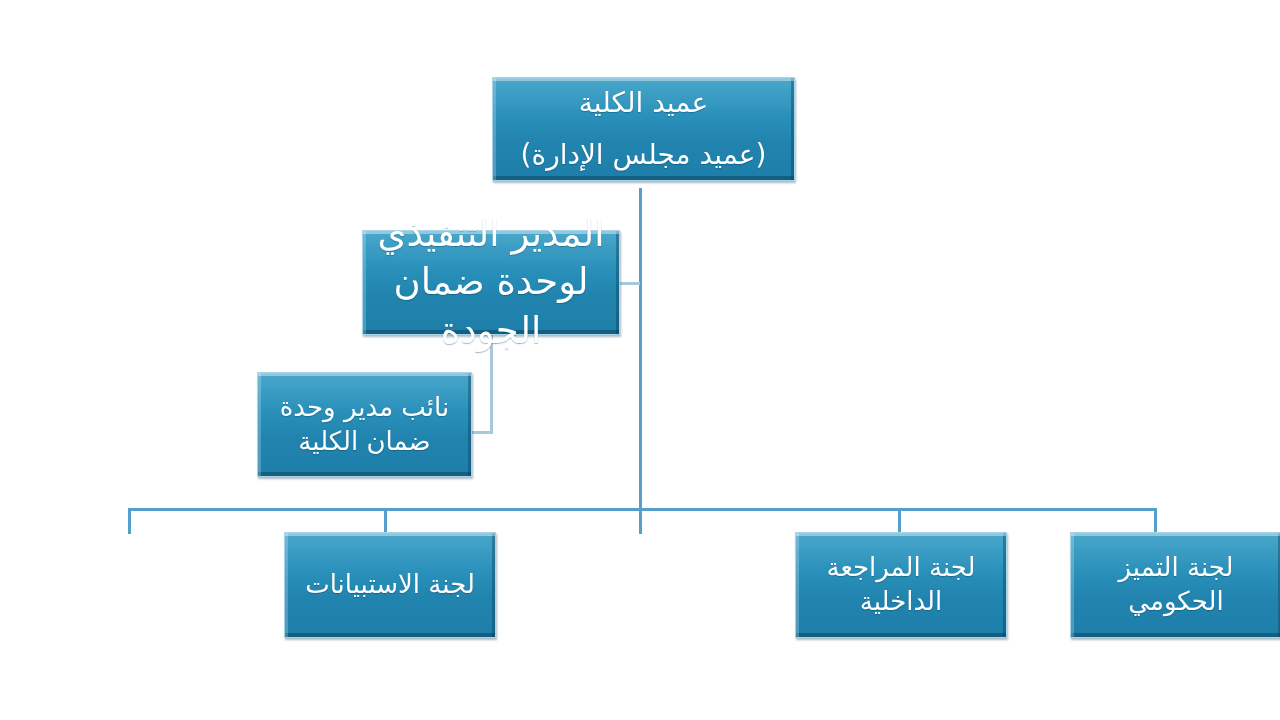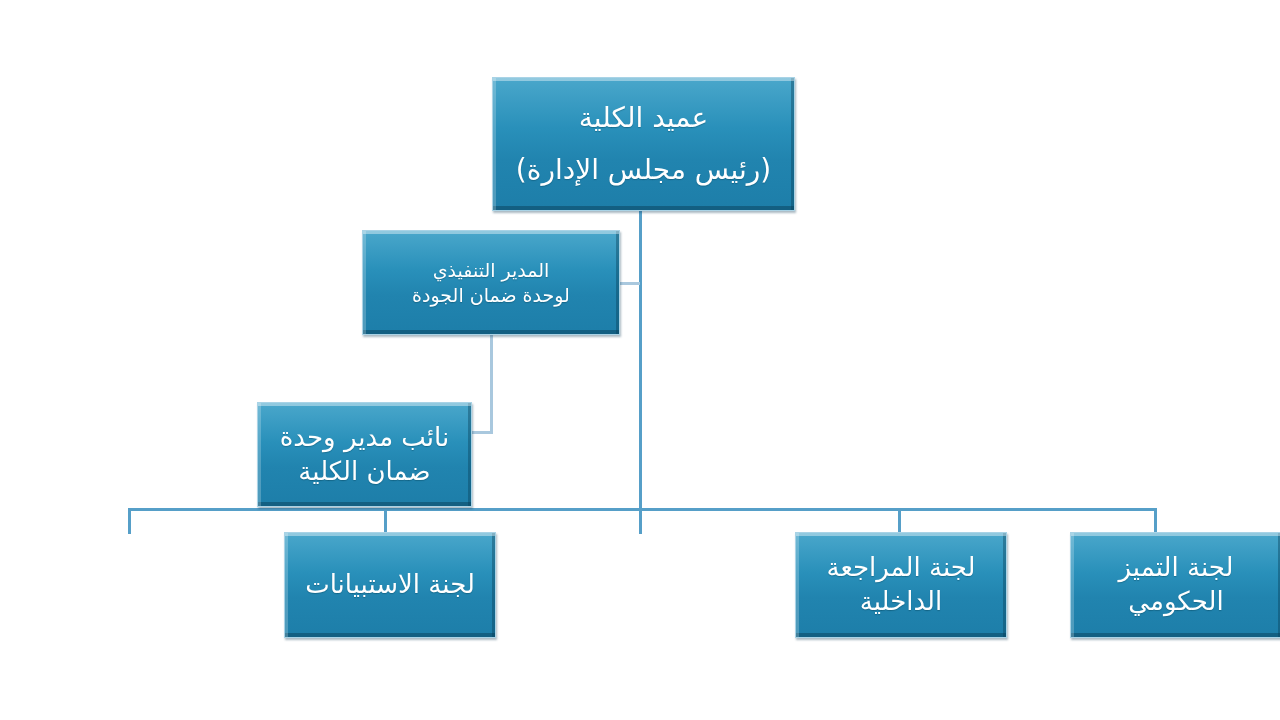--- a/index.html
+++ b/index.html
@@ -20,23 +20,23 @@
       1px 2px 2px rgba(13,58,82,0.35);
     color:#ffffff;
     display:flex;flex-direction:column;align-items:center;justify-content:center;
     text-align:center;direction:rtl;
     text-shadow:0 1px 1px rgba(0,60,80,0.35);
     box-sizing:border-box;
     line-height:1.3;
   }
   .node .ln{display:block;width:100%;}
   
-  .n-root{left:492px;top:77px;width:303px;height:134px;font-size:28px;gap:15px;padding:20px 6px;}
-  .n-exec{left:362px;top:230px;width:258px;height:105px;font-size:19px;padding:4px 5px;}
-  .n-dep {left:257px;top:402px;width:215px;height:105px;font-size:26px;padding:0 5px;}
+  .n-root{left:492px;top:77px;width:303px;height:104px;font-size:28px;gap:15px;padding:20px 6px;}
+  .n-exec{left:362px;top:230px;width:258px;height:105px;font-size:37px;padding:4px 5px;}
+  .n-dep {left:257px;top:372px;width:215px;height:105px;font-size:26px;padding:0 5px;}
   .n-com {top:532px;width:212px;height:106px;font-size:26px;padding:4px 6px;}
   .n-c1{left:23px;}
   .n-c2{left:284px;}
   .n-c3{left:535px;}
   .n-c4{left:795px;align-items:center;}
   .n-c5{left:1050px;margin-left:20px;}
   
   .line{position:absolute;background:#569fc8;}
   .line-light{position:absolute;background:#a9c8de;}
   .v-main{left:639px;top:188px;width:3px;height:322px;}
@@ -58,21 +58,21 @@
   <div class="line drop d2"></div>
   <div class="line drop d3"></div>
   <div class="line drop d4"></div>
   <div class="line drop d5"></div>
   <div class="line-light h-exec"></div>
   <div class="line-light v-dep"></div>
   <div class="line-light h-dep"></div>
 
   <div class="node n-root">
     <span class="ln">عميد الكلية</span>
-    <span class="ln">(رئيس مجلس الإدارة)</span>
+    <span class="ln">(عميد مجلس الإدارة)</span>
   </div>
 
   <div class="node n-exec">
     <span class="ln">المدير التنفيذي</span>
     <span class="ln">لوحدة ضمان الجودة</span>
   </div>
 
   <div class="node n-dep">
     <span class="ln">نائب مدير وحدة</span>
     <span class="ln">ضمان الكلية</span>

